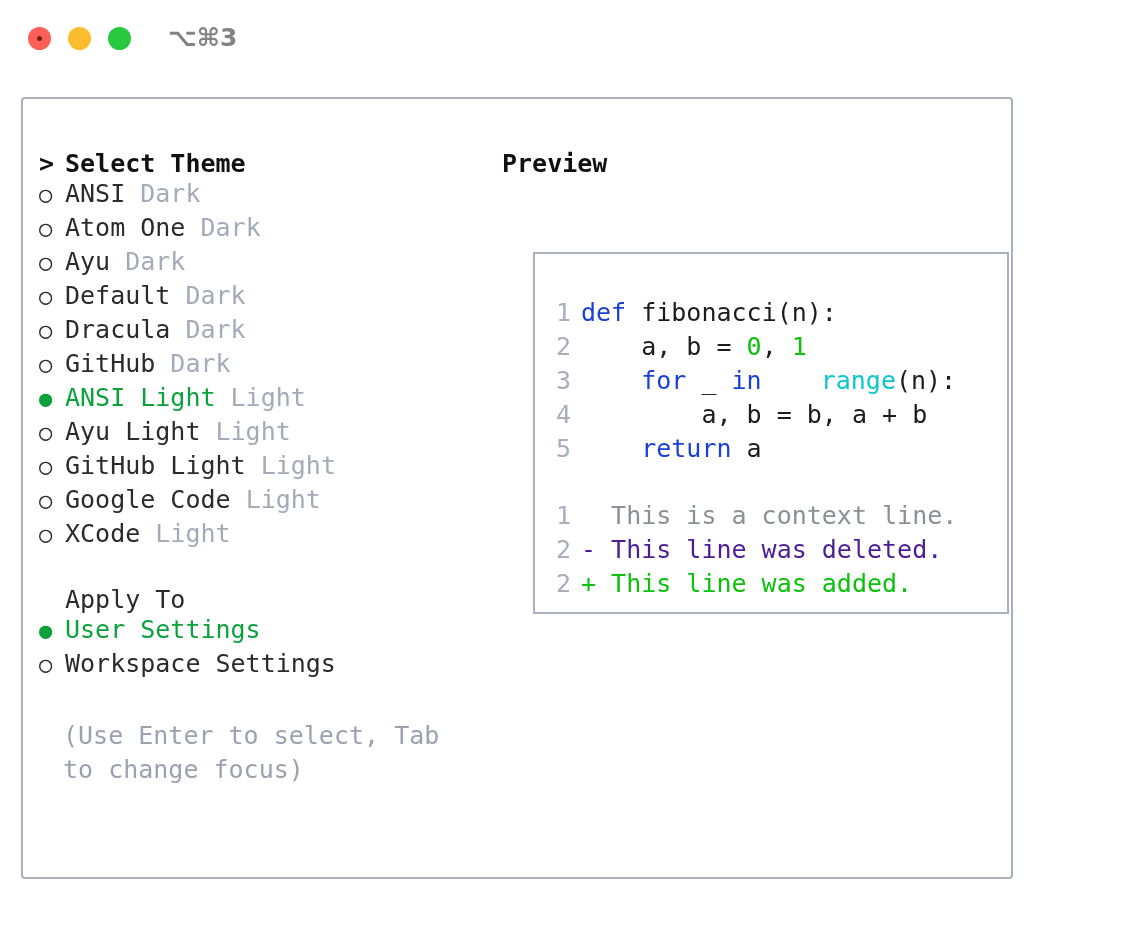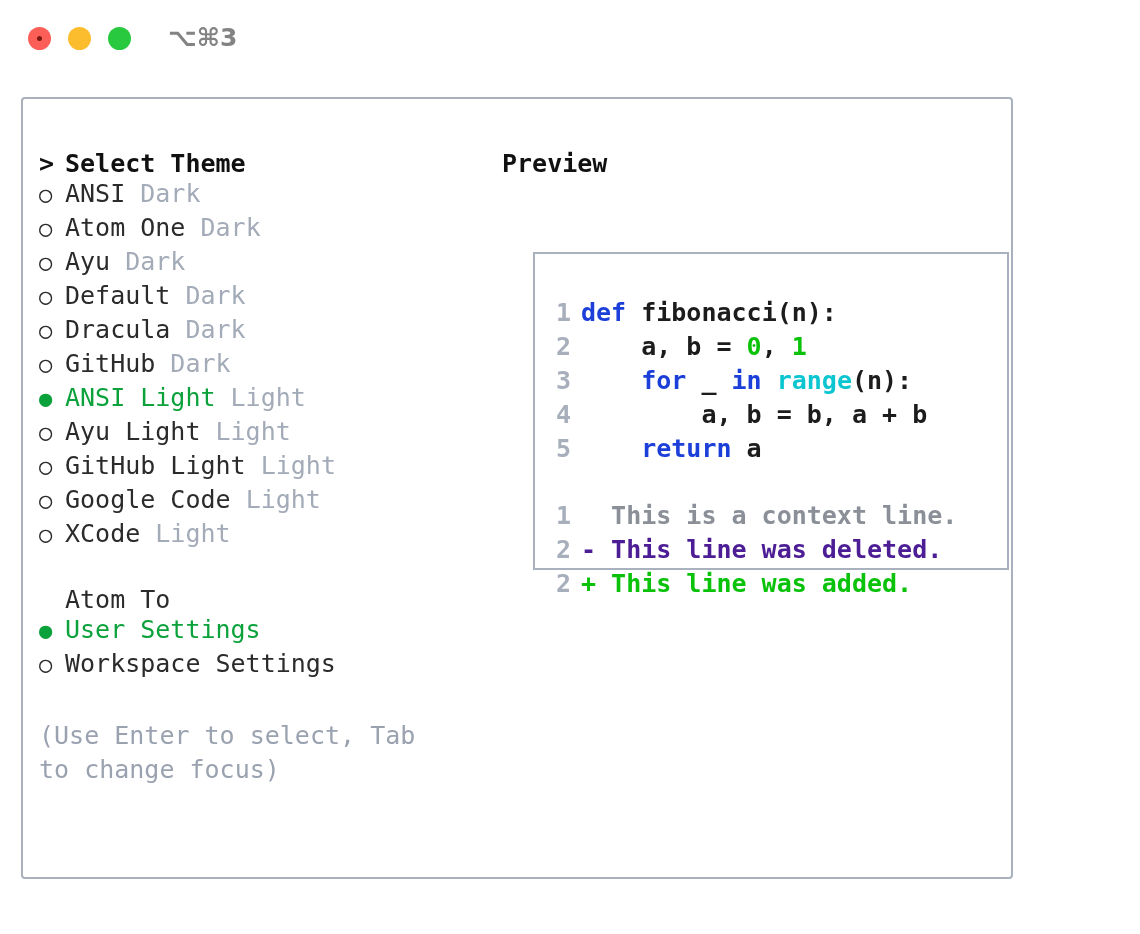--- a/index.html
+++ b/index.html
@@ -122,31 +122,31 @@
     white-space: nowrap;
   }
   .spacer-sm { height: 28px; }
   .spacer-md { height: 34px; }
 
   #hint {
     font-size: 25px;
     color: #9aa2b0;
     line-height: 34px;
     width: 410px;
+    margin-left: 24px;
   }
 
   
   #preview-box {
     position: absolute;
     left: 31px; top: 105px;
-    width: 476px; height: 318px;
+    width: 476px; height: 362px;
     border: 2px solid #a9b1bf;
     box-sizing: border-box;
     background: #ffffff;
-    font-weight: bold;
   }
   .code-block {
     position: absolute;
     left: 10px;
     width: 456px;
   }
   #code-main { top: 42px; }
   #code-diff { top: 245px; }
   .code-line {
     font-size: 25px;
@@ -157,21 +157,21 @@
   }
   .ln {
     display: inline-block;
     width: 26px;
     text-align: right;
     color: #a8afbc;
     margin-right: 10px;
   }
   .kw   { color: #1b3fd8; }
   .num  { color: #0ac20a; }
-  .fn   { color: #0bc5d0; }
+  .fn   { color: #0bc5d0; margin-left: 44px; }
   .plain{ color: #1c1c1c; }
   .ctx  { color: #8a8f98; }
   .del  { color: #4c1d95; }
   .add  { color: #0ac20a; }
 </style>
 </head>
 <body>
 
 <div id="window">
 
@@ -199,21 +199,21 @@
           <div class="row"><span class="bullet">○</span><span class="name">GitHub</span><span class="suffix"> Dark</span></div>
           <div class="row"><span class="bullet on">●</span><span class="name on">ANSI Light</span><span class="suffix"> Light</span></div>
           <div class="row"><span class="bullet">○</span><span class="name">Ayu Light</span><span class="suffix"> Light</span></div>
           <div class="row"><span class="bullet">○</span><span class="name">GitHub Light</span><span class="suffix"> Light</span></div>
           <div class="row"><span class="bullet">○</span><span class="name">Google Code</span><span class="suffix"> Light</span></div>
           <div class="row"><span class="bullet">○</span><span class="name">XCode</span><span class="suffix"> Light</span></div>
         </div>
 
       <div class="spacer-sm"></div>
 
-      <div class="section-label">Atom To</div>
+      <div class="section-label">Apply To</div>
 
       <div id="apply-list">
           <div class="row"><span class="bullet on">●</span><span class="name on">User Settings</span></div>
           <div class="row"><span class="bullet">○</span><span class="name">Workspace Settings</span></div>
         </div>
 
       <div class="spacer-md"></div>
 
       <div id="hint">(Use Enter to select, Tab to change focus)</div>
     </div>

